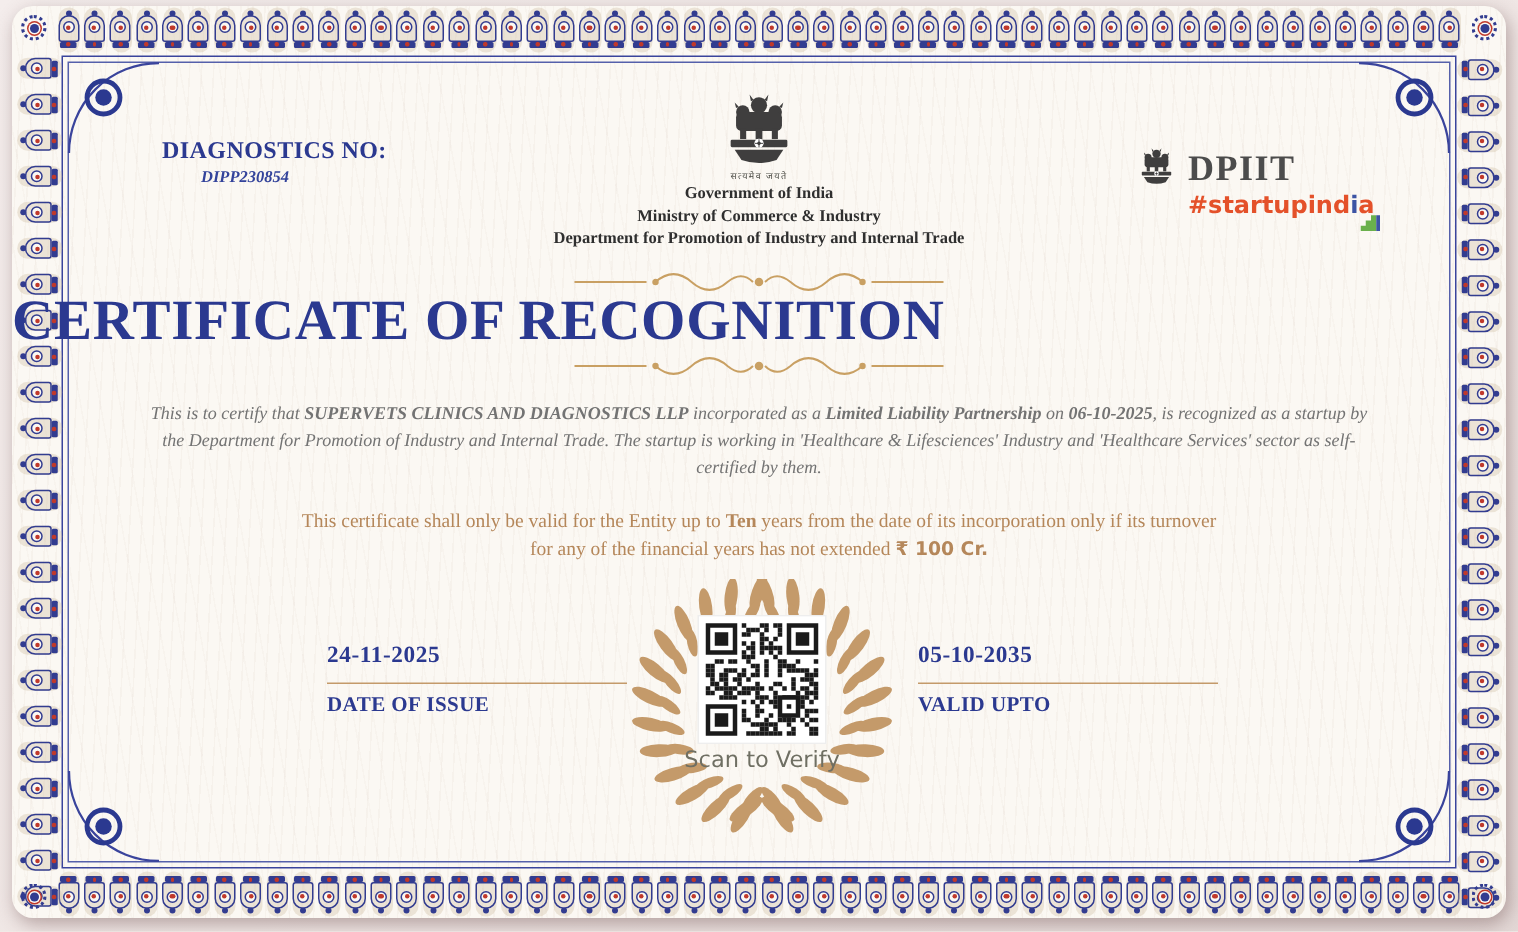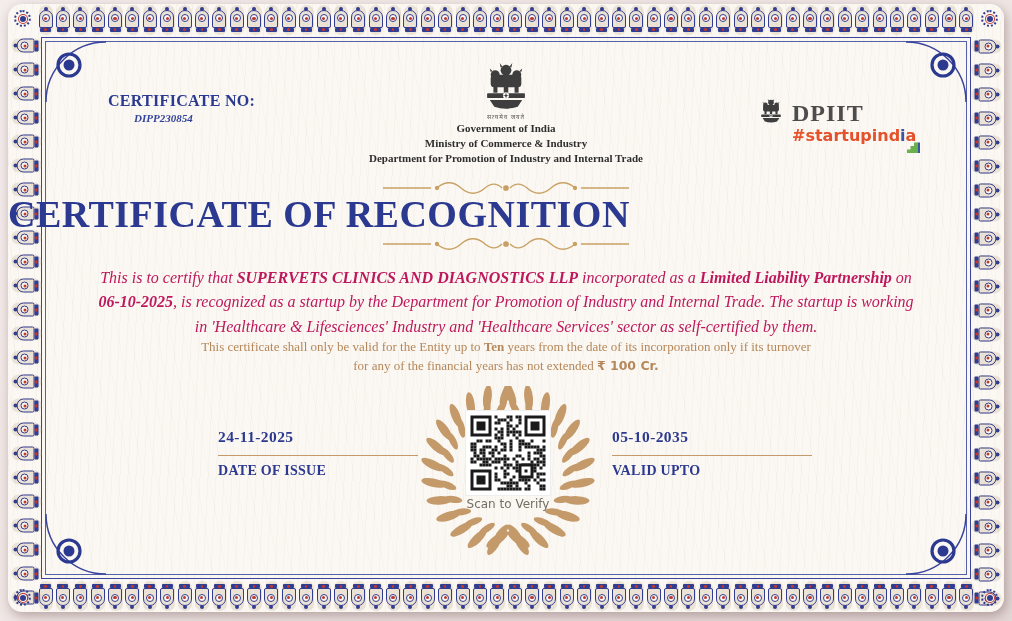--- a/index.html
+++ b/index.html
@@ -60,35 +60,35 @@
   .tagline .blue-i { color:#3c54a4; }
   .tagline .stairs { position:absolute; right:-4px; bottom:-9px; }
 
   
   .flourish { position:absolute; left:0; right:0; text-align:center; }
   .f1 { top:176px; } .f2 { top:232px; }
   .f2 svg { transform:scaleY(-1); }
   .title { position:absolute; left:0; right:0; top:188px; text-align:left; font-size:38px; font-weight:bold; color:#2b3990; letter-spacing:.5px; }
 
   
-  .body-text { position:absolute; left:0; right:0; top:262px; margin:0 auto; max-width:828px; text-align:center; font-style:italic; font-size:16px; color:#be185d; line-height:1.52; }
+  .body-text { position:absolute; left:0; right:0; top:262px; margin:0 auto; max-width:828px; text-align:center; font-style:italic; font-size:12px; color:#737373; line-height:1.52; }
   .body-text b { font-weight:bold; }
   .validity { position:absolute; left:0; right:0; top:334px; margin:0 auto; max-width:610px; text-align:center; font-size:13px; color:#b5875a; line-height:1.45; }
   .validity b { font-weight:bold; }
   .rupee { font-family:"DejaVu Sans", sans-serif; font-size:12.5px; }
 
   
   .datecell { position:absolute; width:200px; top:424px; text-align:left; }
   .issue { left:210px; } .upto { left:604px; }
   .date { font-size:15.5px; font-weight:600; color:#2b3990; letter-spacing:.4px; padding-bottom:9px; border-bottom:1.8px solid #c49a6a; }
   .dlabel { margin-top:7px; font-size:14px; font-weight:bold; color:#2b3990; letter-spacing:.3px; }
 
   .wreath-wrap { position:absolute; left:406px; top:382px; width:188px; height:172px; }
   .qr-wrap { position:absolute; left:458px; top:407px; width:84px; height:84px; box-shadow:0 0 0 1px #eee; background:#fff; }
-  .qr-caption { position:absolute; left:440px; top:493px; width:120px; text-align:center; font-family:"DejaVu Sans", sans-serif; font-size:12px; color:#6f6f63; }
+  .qr-caption { position:absolute; left:440px; top:493px; width:120px; text-align:center; font-family:"DejaVu Sans", sans-serif; font-size:15px; color:#6f6f63; }
 </style>
 </head>
 <body>
 
 <div class="page">
   <div class="cert">
 
     <div class="band band-top">
         <span class="bm">
           <i class="halo"></i>
@@ -1525,21 +1525,21 @@
       </svg>
     <svg class="corner c-bl" viewBox="0 0 64 64">
         <path d="M62,2 A60,60 0 0 0 2,62" fill="none" stroke="#3a449c" stroke-width="1.5"></path>
         <circle cx="25" cy="25" r="11" fill="none" stroke="#2b3990" stroke-width="3.2"></circle>
         <circle cx="25" cy="25" r="5.5" fill="#2b3990"></circle>
       </svg>
 
     <div class="content">
 
       <div class="certno">
-        <div class="certno-label">CERTIFICATE NO:</div>
+        <div class="certno-label">DIAGNOSTICS NO:</div>
         <div class="certno-value">DIPP230854</div>
       </div>
 
       <div class="gov">
         <span class="emblem-slot"><svg viewBox="0 0 60 52">
               <g fill="#3f3e3e">
                 <path d="M26,5 l-3,-4 1,5z M34,5 l3,-4 -1,5z"></path>
                 <circle cx="30" cy="9" r="6"></circle>
                 <path d="M15,10 l-3,-3 1,4z M45,10 l3,-3 -1,4z"></path>
                 <circle cx="18" cy="14" r="5"></circle>

